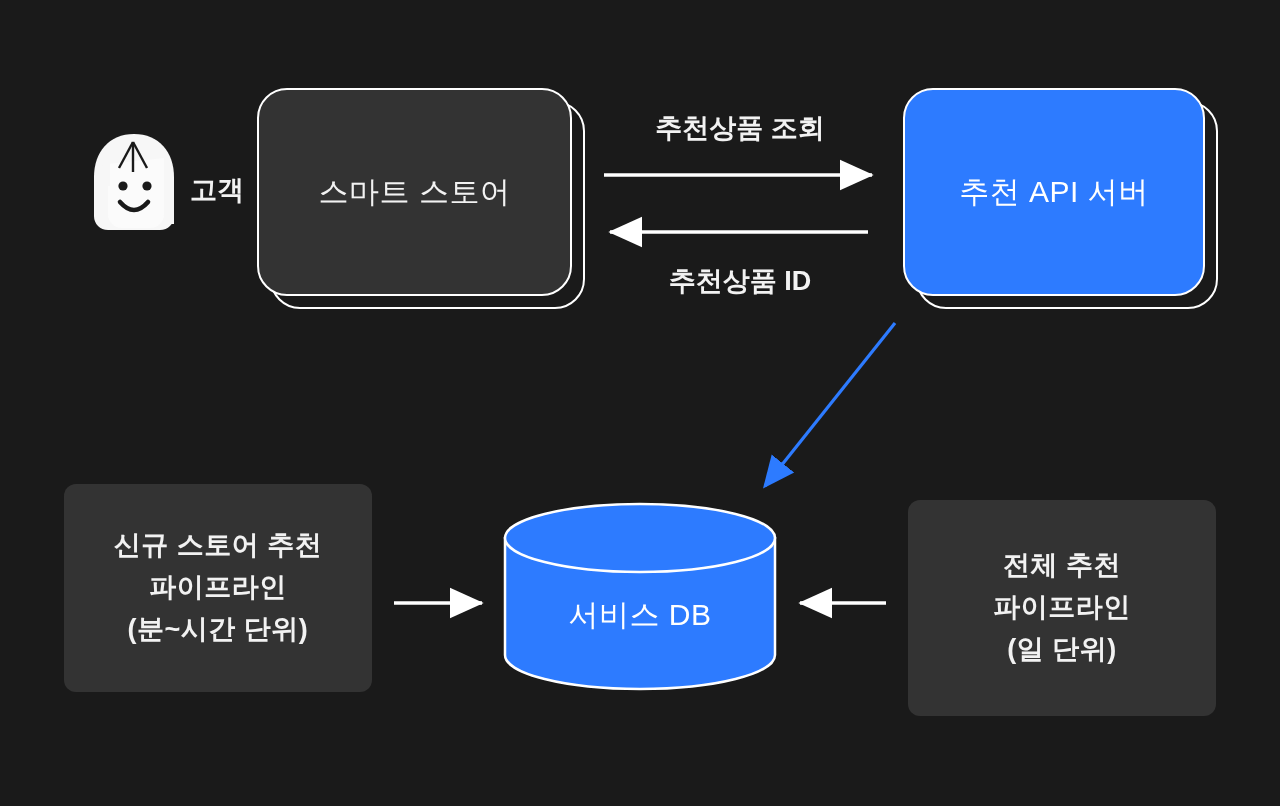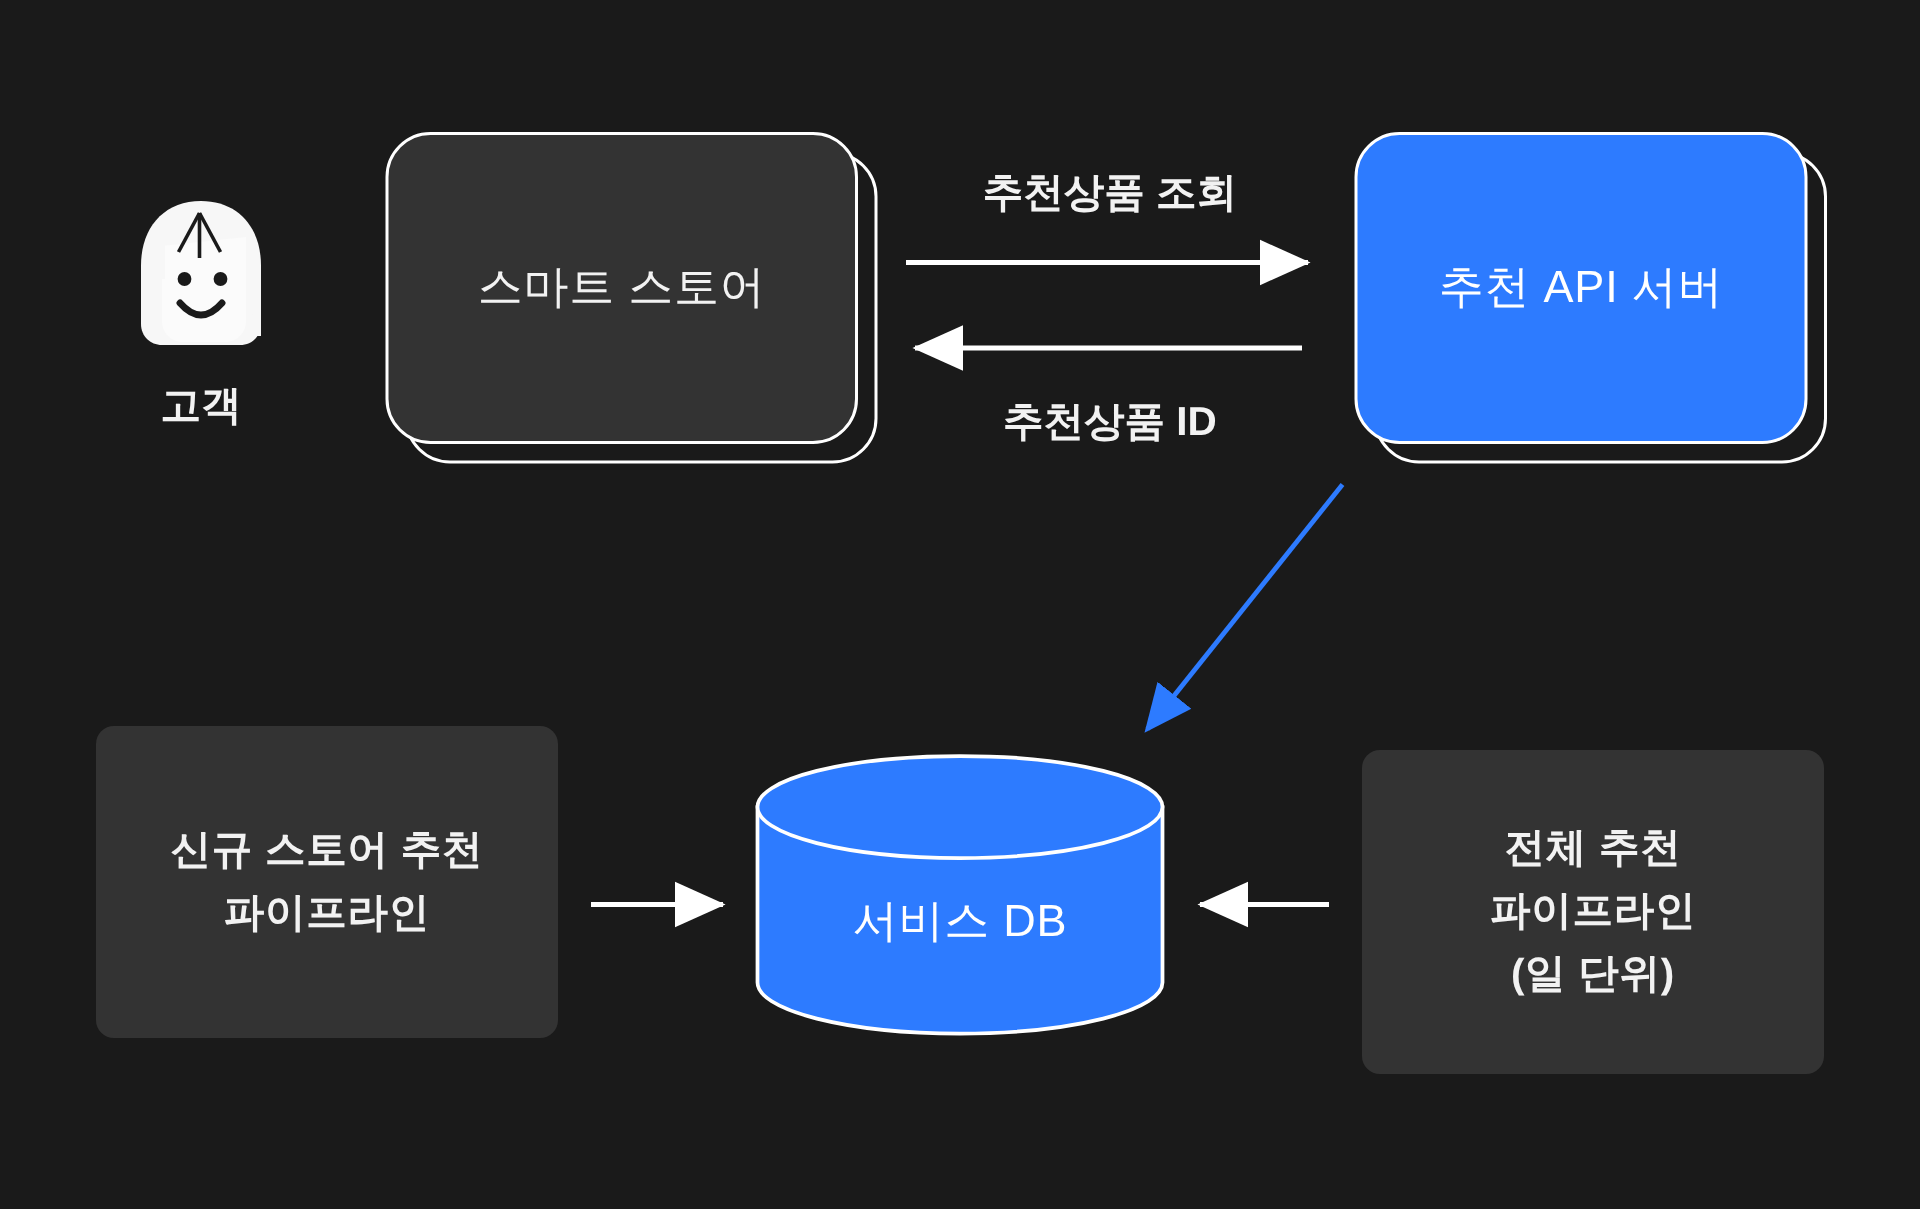--- a/index.html
+++ b/index.html
@@ -88,21 +88,21 @@
   .plainbox .node-label {
     font-size: 27px;
     font-weight: 700;
     line-height: 1.55;
   }
 
   
   .avatar-wrap {
     position: absolute;
     display: flex;
-    flex-direction: column;
+    flex-direction: row;
     align-items: center;
   }
   .avatar-caption {
     margin-top: 12px;
     font-size: 27px;
     font-weight: 700;
     color: #f2f2f2;
   }
 
   
@@ -167,20 +167,21 @@
   </div>
 
   <div class="edge-label" style="left:604px; top:263px; width:272px;">추천상품 ID</div>
 
   <div class="edge-label" style="left:604px; top:110px; width:272px;">추천상품 조회</div>
 
   <div class="plainbox" style="left:64px; top:484px; width:308px; height:208px;">
     <div class="node-label">
       <div>신규 스토어 추천</div>
       <div>파이프라인</div>
+      <div>(분~시간 단위)</div>
     </div>
   </div>
 
   <div class="plainbox" style="left:908px; top:500px; width:308px; height:216px;">
     <div class="node-label">
       <div>전체 추천</div>
       <div>파이프라인</div>
       <div>(일 단위)</div>
     </div>
   </div>

